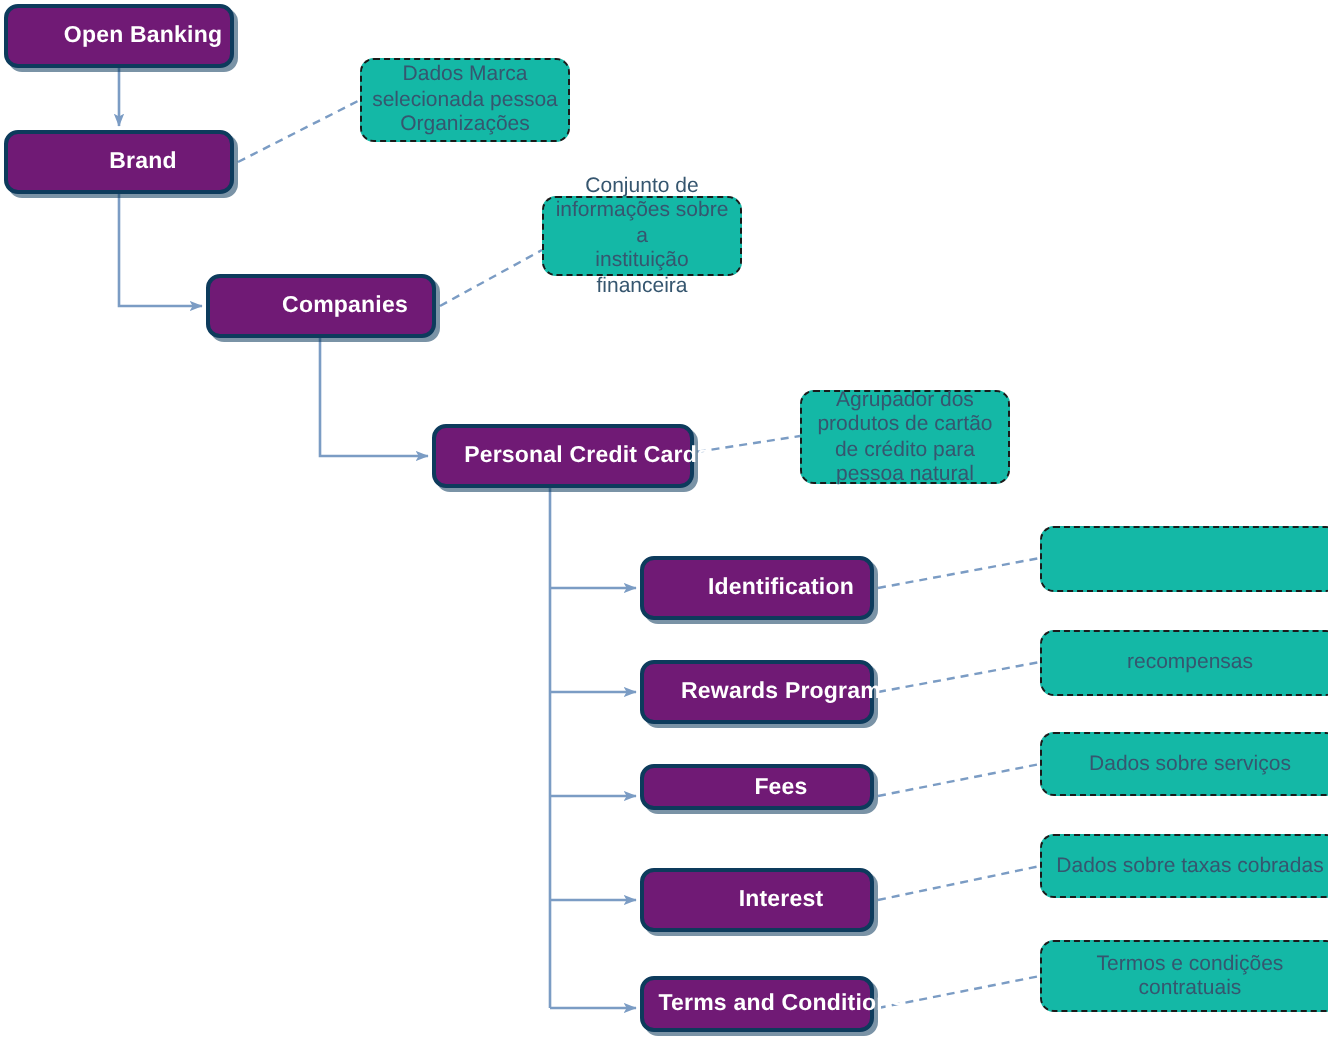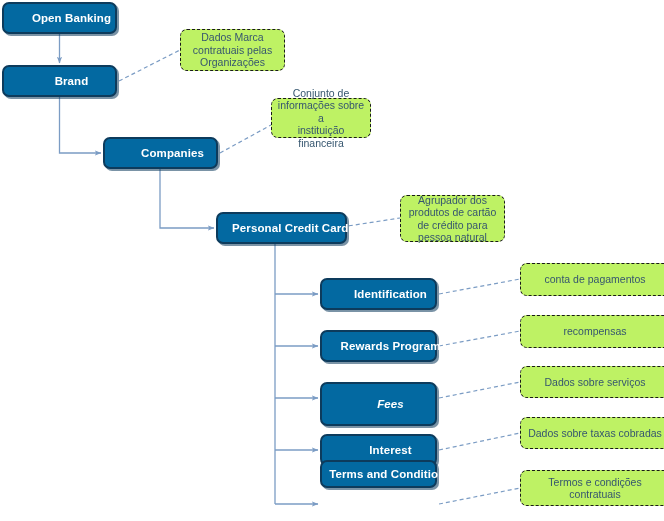--- a/index.html
+++ b/index.html
@@ -18,40 +18,40 @@
   #edges {
     position: absolute;
     left: 0; top: 0;
     width: 664px;
     height: 521px;
     pointer-events: none;
   }
   .node {
     position: absolute;
     box-sizing: border-box;
-    background: #0369a1;
+    background: #701a75;
     border: 2px solid #0d3b5c;
     border-radius: 7px;
     color: #ffffff;
     font-size: 11.5px;
     font-weight: bold;
     letter-spacing: 0.1px;
     display: flex;
     align-items: center;
     justify-content: center;
     text-align: center;
     box-shadow: 2px 2px 0 rgba(13,59,92,0.55);
     z-index: 3;
     white-space: nowrap;
     padding-left: 24px;
   }
   .callout {
     position: absolute;
     box-sizing: border-box;
-    background: #bef264;
+    background: #14b8a6;
     border: 1.5px dashed #1a1a1a;
     border-radius: 7px;
     color: #36566f;
     font-size: 10.5px;
     font-weight: normal;
     line-height: 12.5px;
     display: flex;
     align-items: center;
     justify-content: center;
     text-align: center;
@@ -98,29 +98,29 @@
     </g>
   </svg>
 
   <div id="nodes-layer">
       <div class="node" style="left: 2px; top: 2px; width: 115px; height: 32px;">Open Banking</div>
       <div class="node" style="left: 2px; top: 65px; width: 115px; height: 32px;">Brand</div>
       <div class="node" style="left: 103px; top: 137px; width: 115px; height: 32px;">Companies</div>
       <div class="node" style="left: 216px; top: 212px; width: 131px; height: 32px;">Personal Credit Cards</div>
       <div class="node" style="left: 320px; top: 278px; width: 117px; height: 32px;">Identification</div>
       <div class="node" style="left: 320px; top: 330px; width: 117px; height: 32px;">Rewards Program</div>
-      <div class="node" style="left: 320px; top: 382px; width: 117px; height: 44px; font-style: italic;">Fees</div>
+      <div class="node" style="left: 320px; top: 382px; width: 117px; height: 23px;">Fees</div>
       <div class="node" style="left: 320px; top: 434px; width: 117px; height: 32px;">Interest</div>
-      <div class="node" style="left: 320px; top: 460px; width: 117px; height: 28px;">Terms and Conditions</div>
+      <div class="node" style="left: 320px; top: 488px; width: 117px; height: 28px;">Terms and Conditions</div>
     </div>
   <div id="callouts-layer">
       <div class="callout" style="left: 180px; top: 29px; width: 105px; height: 42px;">
         <div>
           <span>Dados Marca</span>
-          <span>contratuais pelas</span>
+          <span>selecionada pessoa</span>
           <span>Organizações</span>
         </div>
       </div>
       <div class="callout" style="left: 271px; top: 98px; width: 100px; height: 40px;">
         <div>
           <span>Conjunto de</span>
           <span>informações sobre a</span>
           <span>instituição</span>
           <span>financeira</span>
         </div>
@@ -128,21 +128,20 @@
       <div class="callout" style="left: 400px; top: 195px; width: 105px; height: 47px;">
         <div>
           <span>Agrupador dos</span>
           <span>produtos de cartão</span>
           <span>de crédito para</span>
           <span>pessoa natural</span>
         </div>
       </div>
       <div class="callout" style="left: 520px; top: 263px; width: 150px; height: 33px;">
         <div>
-          <span>conta de pagamentos</span>
         </div>
       </div>
       <div class="callout" style="left: 520px; top: 315px; width: 150px; height: 33px;">
         <div>
           <span>recompensas</span>
         </div>
       </div>
       <div class="callout" style="left: 520px; top: 366px; width: 150px; height: 32px;">
         <div>
           <span>Dados sobre serviços</span>

